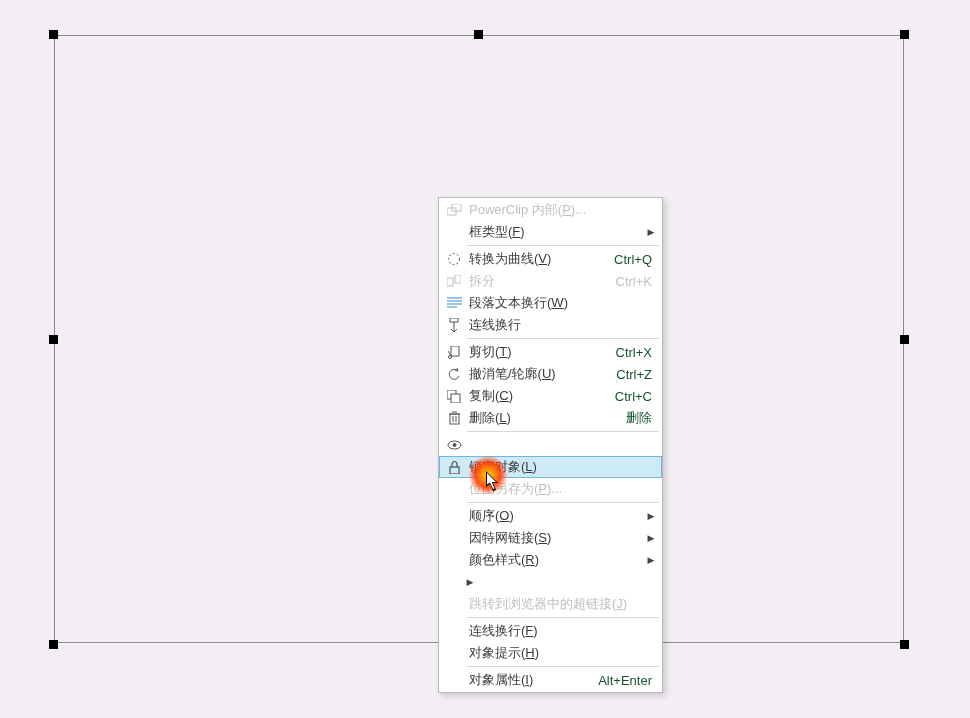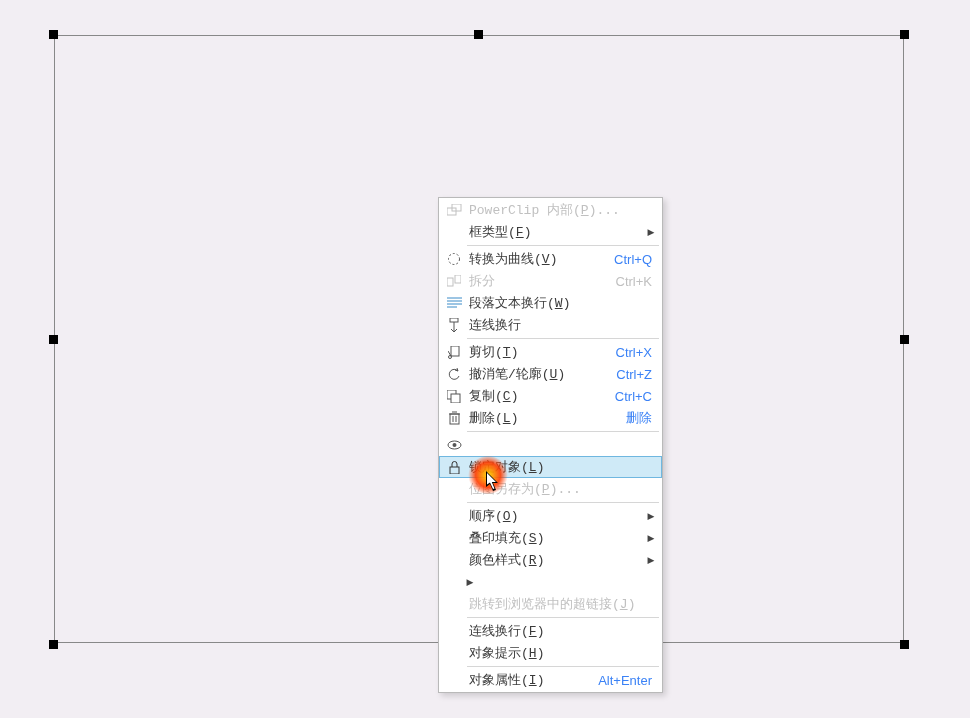--- a/index.html
+++ b/index.html
@@ -72,27 +72,26 @@
     width: 22px;
     display: flex;
     align-items: center;
     justify-content: center;
     flex: 0 0 22px;
   }
   .mi-label {
     flex: 1 1 auto;
     padding-left: 4px;
     white-space: nowrap;
-    font-family: Liberation Mono, monospace;
   }
   .mi-label u { text-decoration: underline; }
   .mi-short {
     flex: 0 0 auto;
     text-align: right;
-    color: #3b82f6;
+    color: #14532d;
     padding-right: 4px;
   }
   .mi-arrow {
     flex: 0 0 10px;
     display: flex;
     align-items: center;
     justify-content: center;
   }
   .menu-sep {
     height: 1px;
@@ -280,21 +279,21 @@
   <div class="menu-item">
     <span class="mi-icon"></span>
     <span class="mi-label"><span>顺序(</span><u>O</u><span>)</span></span>
     <span class="mi-arrow">
         <span class="tri">▶</span>
       </span>
   </div>
 
   <div class="menu-item">
     <span class="mi-icon"></span>
-    <span class="mi-label"><span>叠印填充(</span><u>S</u><span>)</span></span>
+    <span class="mi-label"><span>因特网链接(</span><u>S</u><span>)</span></span>
     <span class="mi-arrow">
         <span class="tri">▶</span>
       </span>
   </div>
 
   <div class="menu-item">
     <span class="mi-icon"></span>
     <span class="mi-label"><span>颜色样式(</span><u>R</u><span>)</span></span>
     <span class="mi-arrow">
         <span class="tri">▶</span>

